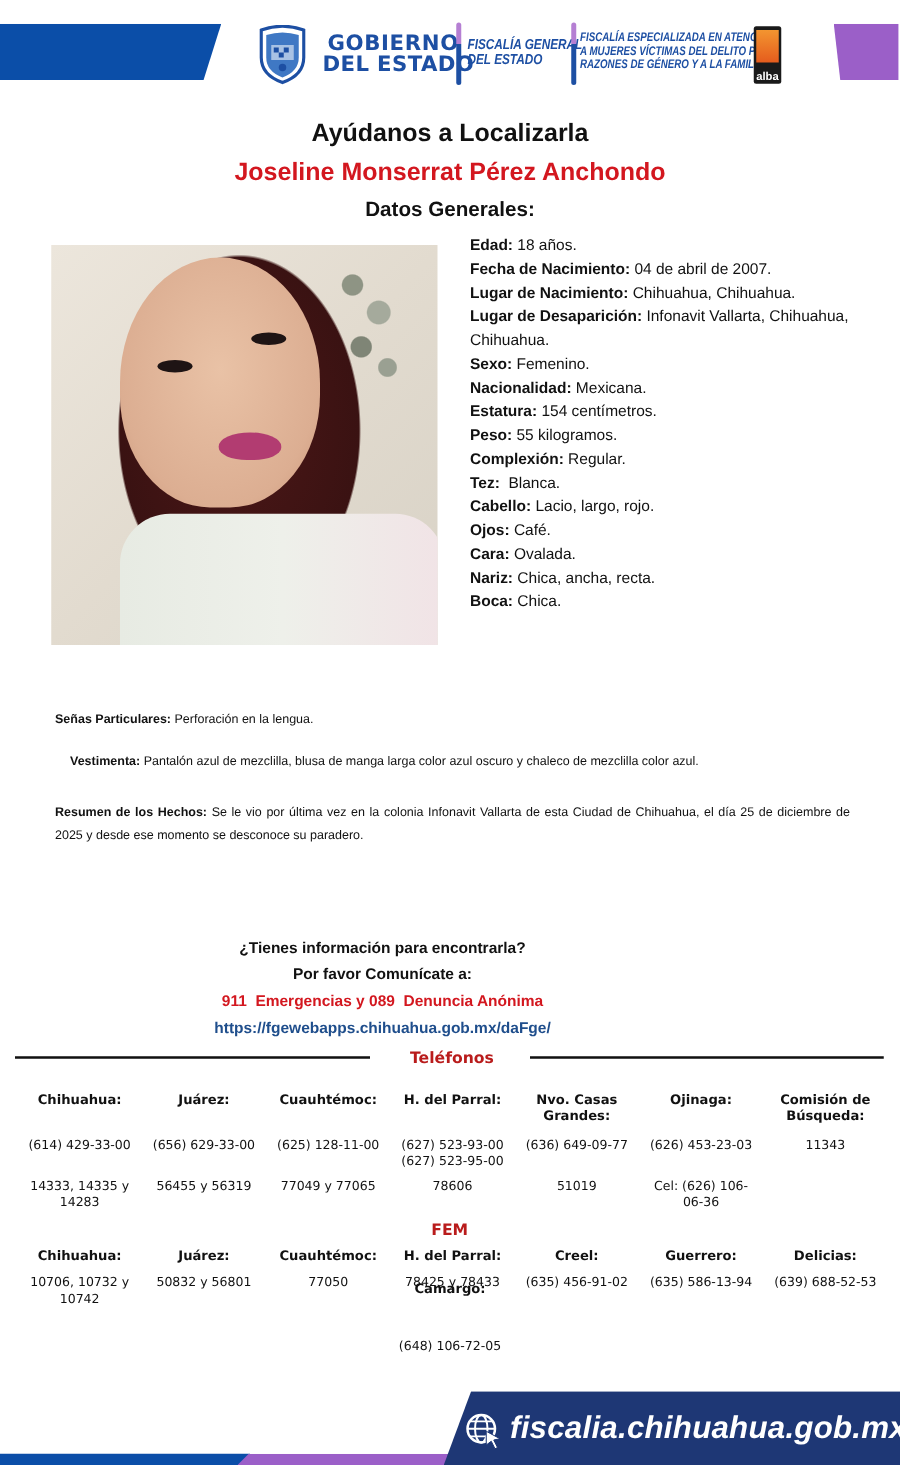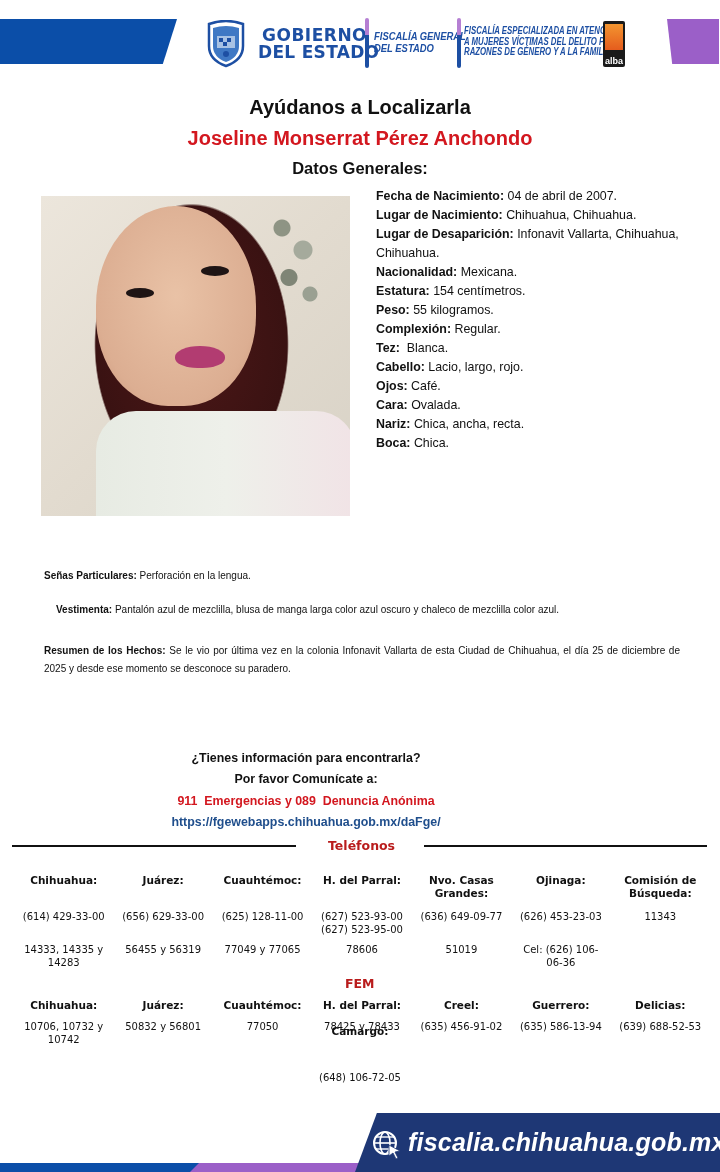--- a/index.html
+++ b/index.html
@@ -142,23 +142,25 @@
   <div class="plant"></div>
   <div class="hair"></div>
   <div class="face"></div>
   <div class="eye" style="left:85px;top:92px;"></div>
   <div class="eye" style="left:160px;top:70px;"></div>
   <div class="lips"></div>
   <div class="sweater"></div>
 </div>
 
 <div class="info">
+  <div class="row"><b>Edad:</b><span> 18 años.</span></div>
   <div class="row"><b>Fecha de Nacimiento:</b><span> 04 de abril de 2007.</span></div>
   <div class="row"><b>Lugar de Nacimiento:</b><span> Chihuahua, Chihuahua.</span></div>
   <div class="row"><b>Lugar de Desaparición:</b><span> Infonavit Vallarta, Chihuahua, Chihuahua.</span></div>
+  <div class="row"><b>Sexo:</b><span> Femenino.</span></div>
   <div class="row"><b>Nacionalidad:</b><span> Mexicana.</span></div>
   <div class="row"><b>Estatura:</b><span> 154 centímetros.</span></div>
   <div class="row"><b>Peso:</b><span> 55 kilogramos.</span></div>
   <div class="row"><b>Complexión:</b><span> Regular.</span></div>
   <div class="row"><b>Tez:</b><span style="white-space:pre">  Blanca.</span></div>
   <div class="row"><b>Cabello:</b><span> Lacio, largo, rojo.</span></div>
   <div class="row"><b>Ojos:</b><span> Café.</span></div>
   <div class="row"><b>Cara:</b><span> Ovalada.</span></div>
   <div class="row"><b>Nariz:</b><span> Chica, ancha, recta.</span></div>
   <div class="row"><b>Boca:</b><span> Chica.</span></div>

